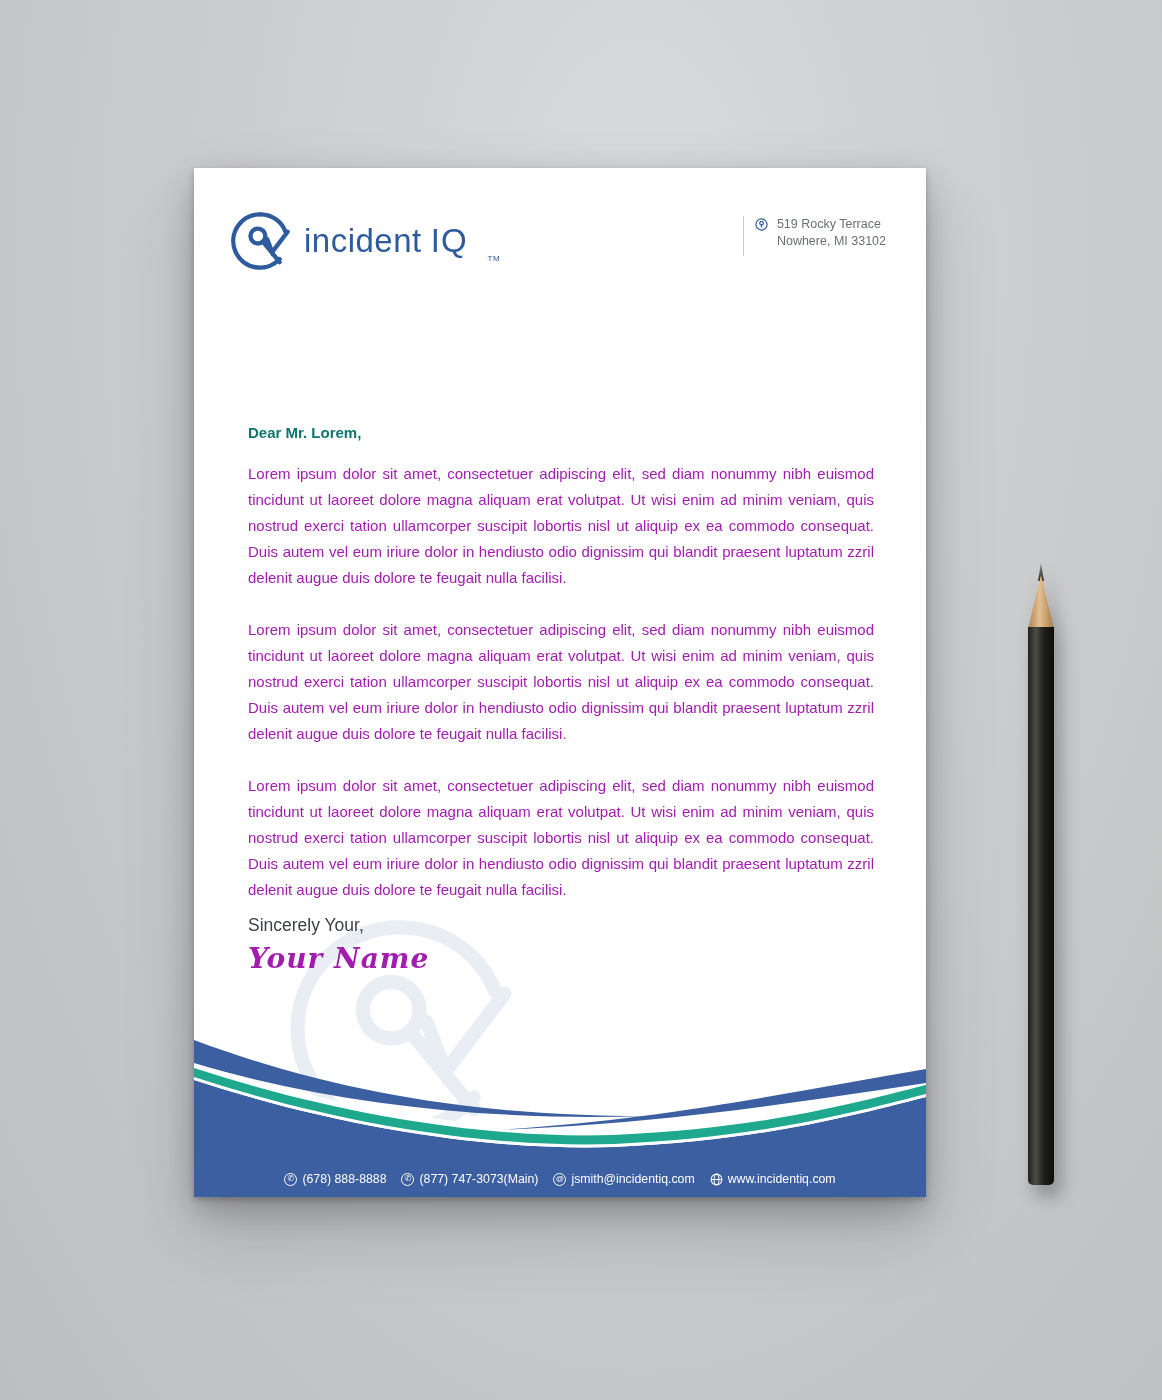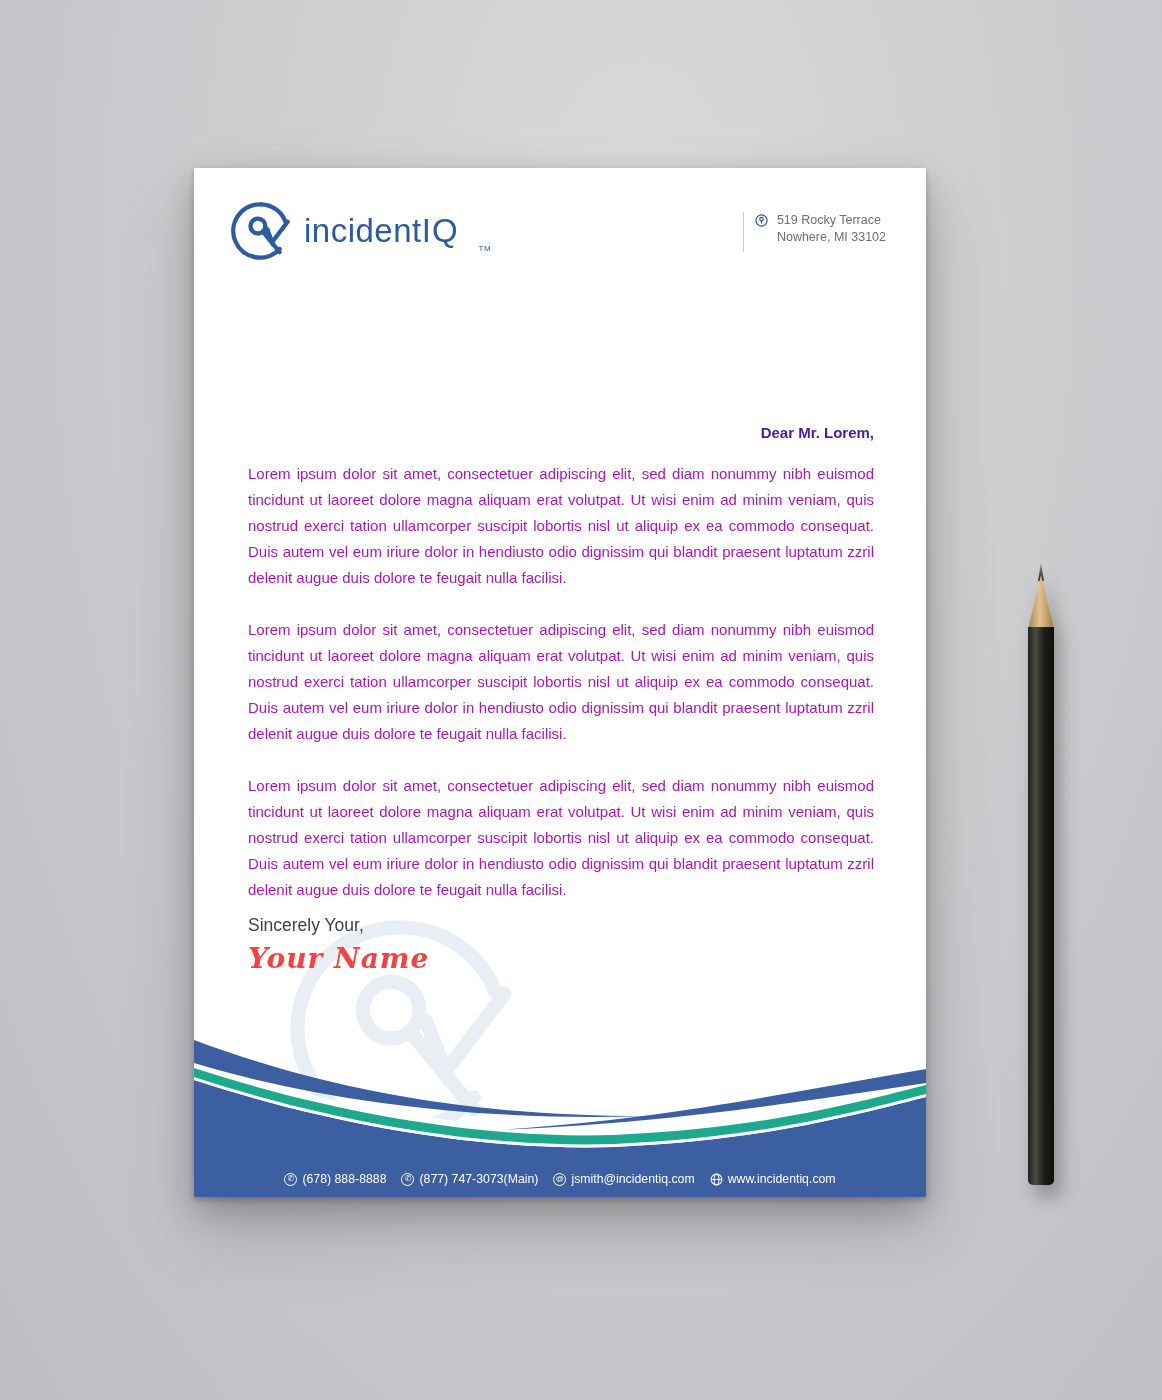--- a/index.html
+++ b/index.html
@@ -13,39 +13,39 @@
 
   
   .paper {
     position:absolute; left:194px; top:168px; width:732px; height:1029px;
     background:#ffffff;
     box-shadow: 0 3px 6px rgba(0,0,0,.22), 0 14px 30px rgba(0,0,0,.20), 0 35px 70px rgba(0,0,0,.16);
     overflow:hidden;
   }
 
   
-  .header { position:absolute; left:36px; right:40px; top:32px; display:flex; justify-content:space-between; align-items:flex-start; }
+  .header { position:absolute; left:36px; right:40px; top:42px; display:flex; justify-content:space-between; align-items:flex-start; }
   .logo { display:flex; align-items:center; gap:12px; }
   .logo-icon { width:62px; height:62px; }
   .logo-text { font-size:33px; color:#2d5b9e; letter-spacing:.5px; font-weight:500; display:flex; align-items:baseline; }
-  .logo-text .iq { font-weight:400; letter-spacing:1px; }
+  .logo-text .iq { margin-left:9px; font-weight:400; letter-spacing:1px; }
   .logo-text .tm { font-size:8px; font-weight:400; position:relative; top:9px; margin-left:20px; color:#2d5b9e; }
 
-  .address-block { display:flex; align-items:flex-start; gap:9px; margin-top:12px;justify-content:space-between; }
+  .address-block { display:flex; align-items:flex-start; gap:9px; margin-top:6px;justify-content:space-between; }
   .addr-divider { width:1px; height:40px; background:#c9ccd0; margin-right:2px; }
   .pin-icon { width:13px; height:13px; margin-top:2px; flex:0 0 auto; }
   .address-text { font-size:12.5px; line-height:16.5px; color:#6a6f76; }
 
   
   .content { position:absolute; left:54px; right:52px; top:256px; }
-  .salutation { font-size:15px; font-weight:700; color:#4c1d95;text-align:right; }
+  .salutation { font-size:15px; font-weight:700; color:#0f766e; }
   .content p.body-par { margin-top:26px; font-size:15px; line-height:26px; color:#a21caf; text-align:justify; }
   .content p.body-par:first-of-type { margin-top:20px; }
   .closing { margin-top:12px; font-size:17.5px; color:#3c4147; }
-  .signature { margin-top:6px; font-family:"DejaVu Serif", serif; font-style:italic; font-weight:700; font-size:28px; color:#ef4444; letter-spacing:1px; }
+  .signature { margin-top:6px; font-family:"DejaVu Serif", serif; font-style:italic; font-weight:700; font-size:28px; color:#a21caf; letter-spacing:1px; }
 
   
   .watermark { position:absolute; left:91px; top:743px; width:236px; height:236px; }
 
   
   .wave { position:absolute; left:0; bottom:0; width:732px; height:180px; display:block; }
   .footer-bar {
     position:absolute; left:0; right:0; bottom:11px;
     display:flex; justify-content:center; align-items:center; gap:15px;
     color:#ffffff; font-size:12.3px;

